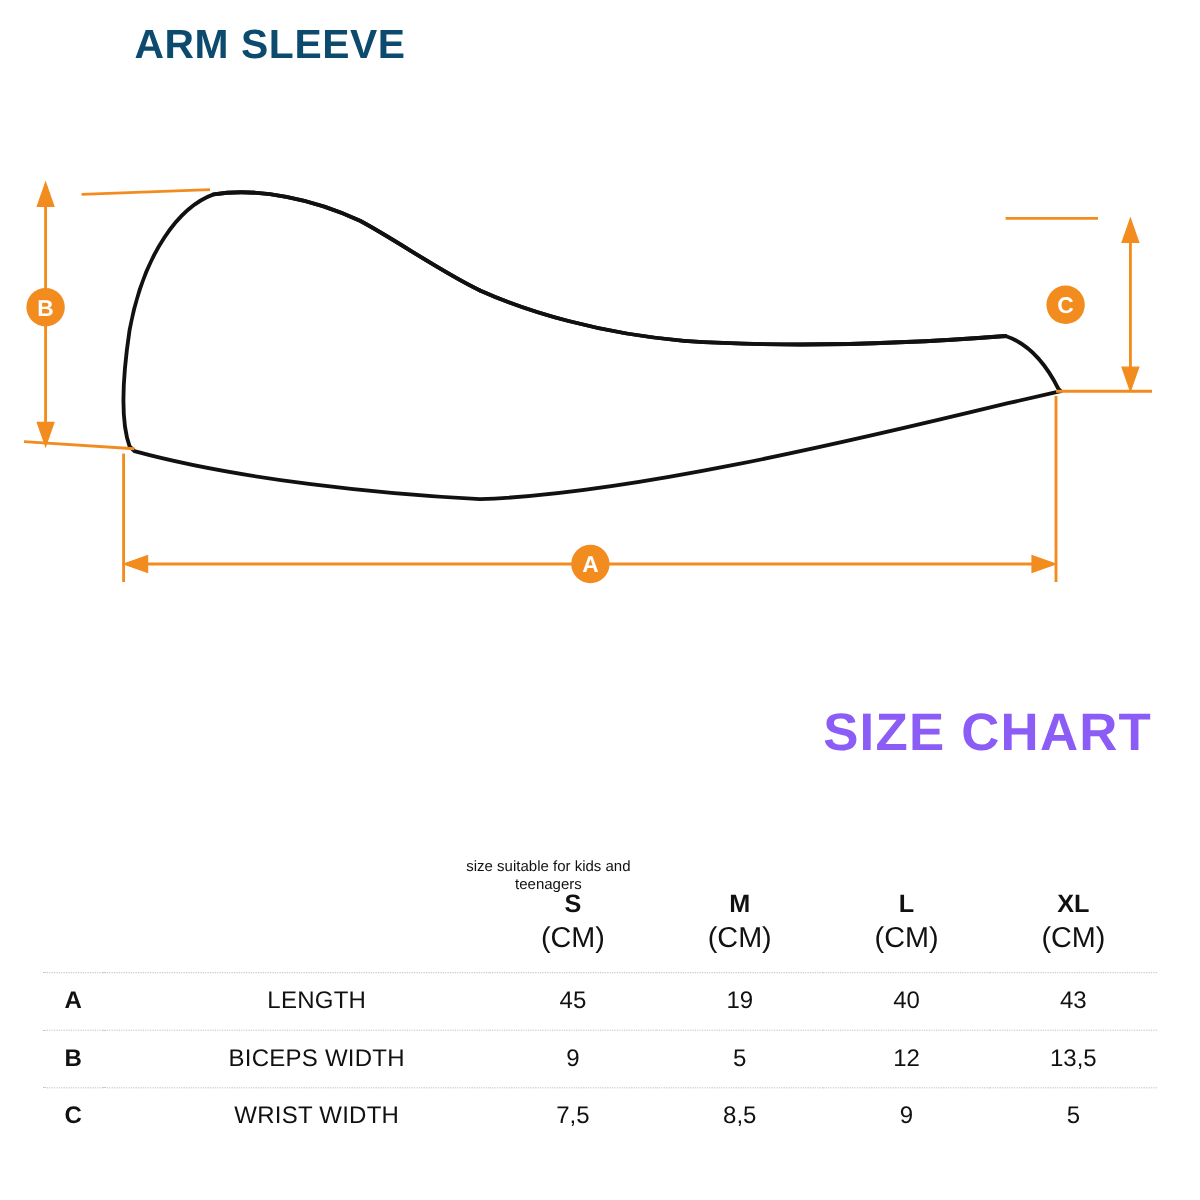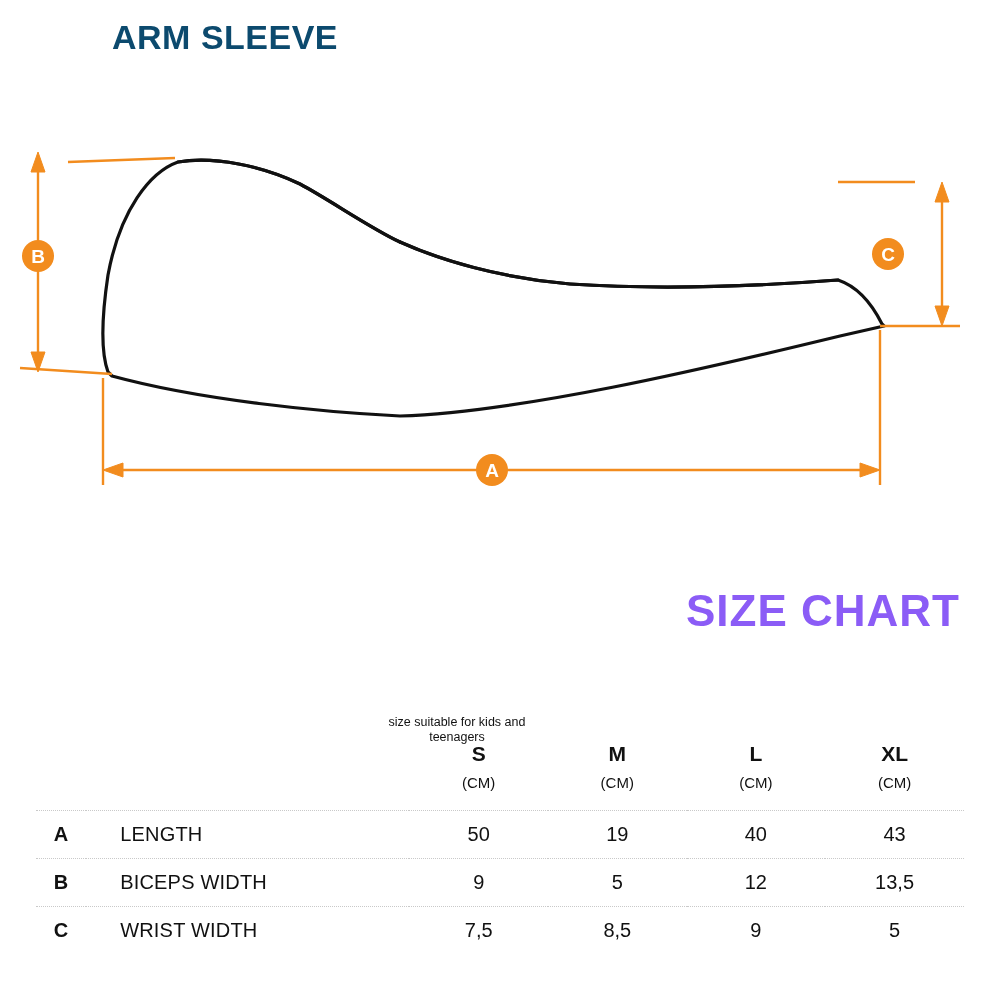--- a/index.html
+++ b/index.html
@@ -62,32 +62,32 @@
     top: 740px;
     width: 928px;
     border-collapse: collapse;
     font-size: 19px;
   }
   table.chart th, table.chart td {
     padding: 0;
     vertical-align: middle;
   }
   .col-letter { width: 52px; text-align: center; }
-  .col-name   { width: 300px; text-align: left; padding-left: 34px !important; }
+  .col-name   { width: 300px; text-align: center; padding-left: 34px !important; }
   .col-size   { width: 144px; text-align: center; }
 
   thead th {
     font-weight: bold;
     font-size: 21px;
     padding-bottom: 2px;
     height: 28px;
   }
   thead tr.units th {
     font-weight: normal;
-    font-size: 15px;
+    font-size: 24px;
     padding-bottom: 14px;
     height: 28px;
   }
 
   tbody tr {
     height: 48px;
   }
   tbody tr td {
     border-top: 1px dotted #c9c9c9;
   }
@@ -179,21 +179,21 @@
       <th class="col-size">(CM)</th>
       <th class="col-size">(CM)</th>
       <th class="col-size">(CM)</th>
       <th class="col-size">(CM)</th>
     </tr>
   </thead>
   <tbody>
     <tr>
       <td class="col-letter">A</td>
       <td class="col-name">LENGTH</td>
-      <td class="col-size">50</td>
+      <td class="col-size">45</td>
       <td class="col-size">19</td>
       <td class="col-size">40</td>
       <td class="col-size">43</td>
     </tr>
     <tr>
       <td class="col-letter">B</td>
       <td class="col-name">BICEPS WIDTH</td>
       <td class="col-size">9</td>
       <td class="col-size">5</td>
       <td class="col-size">12</td>

